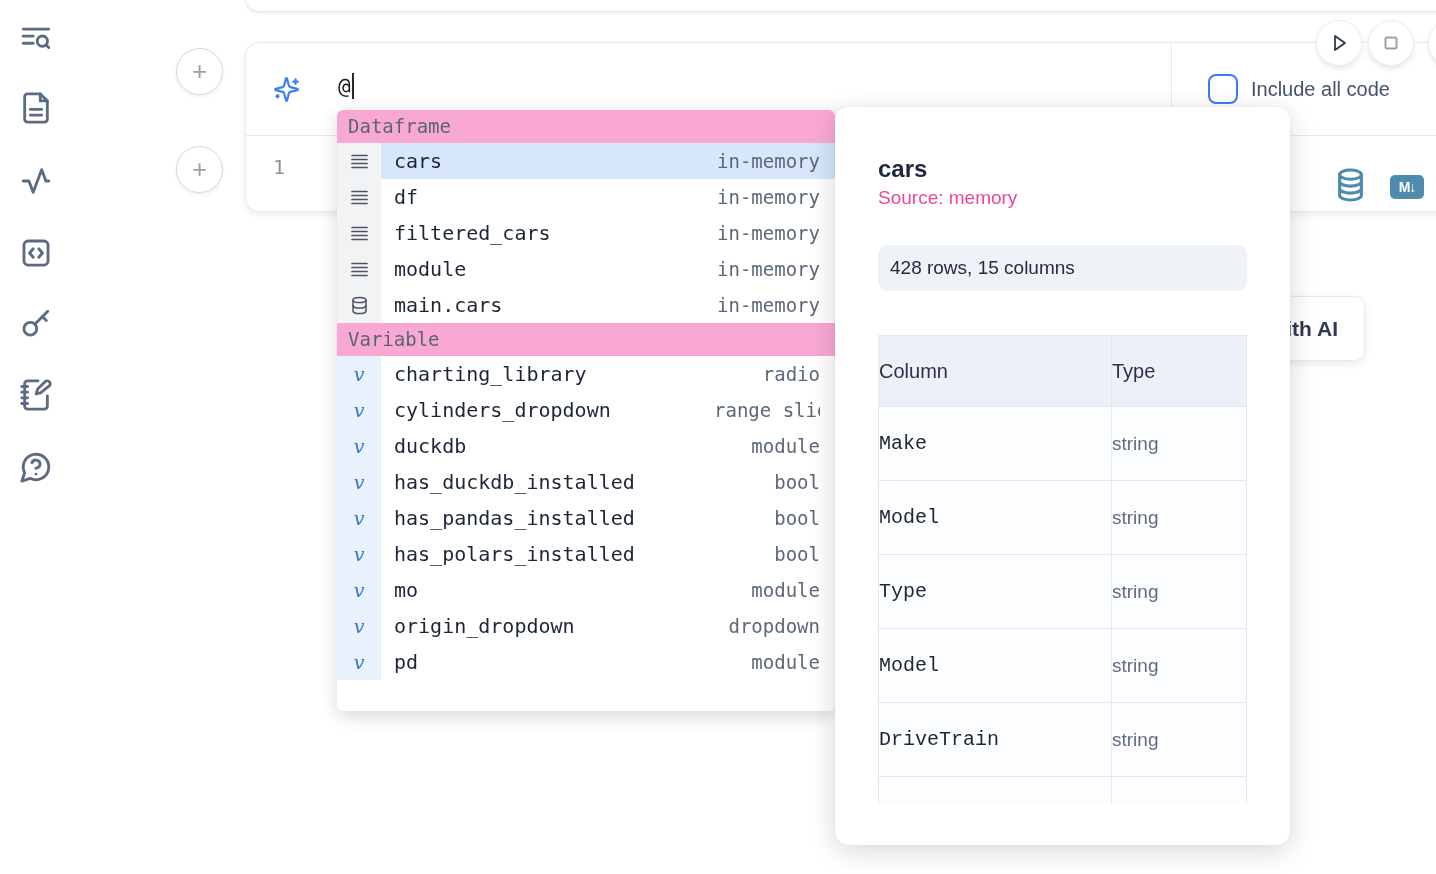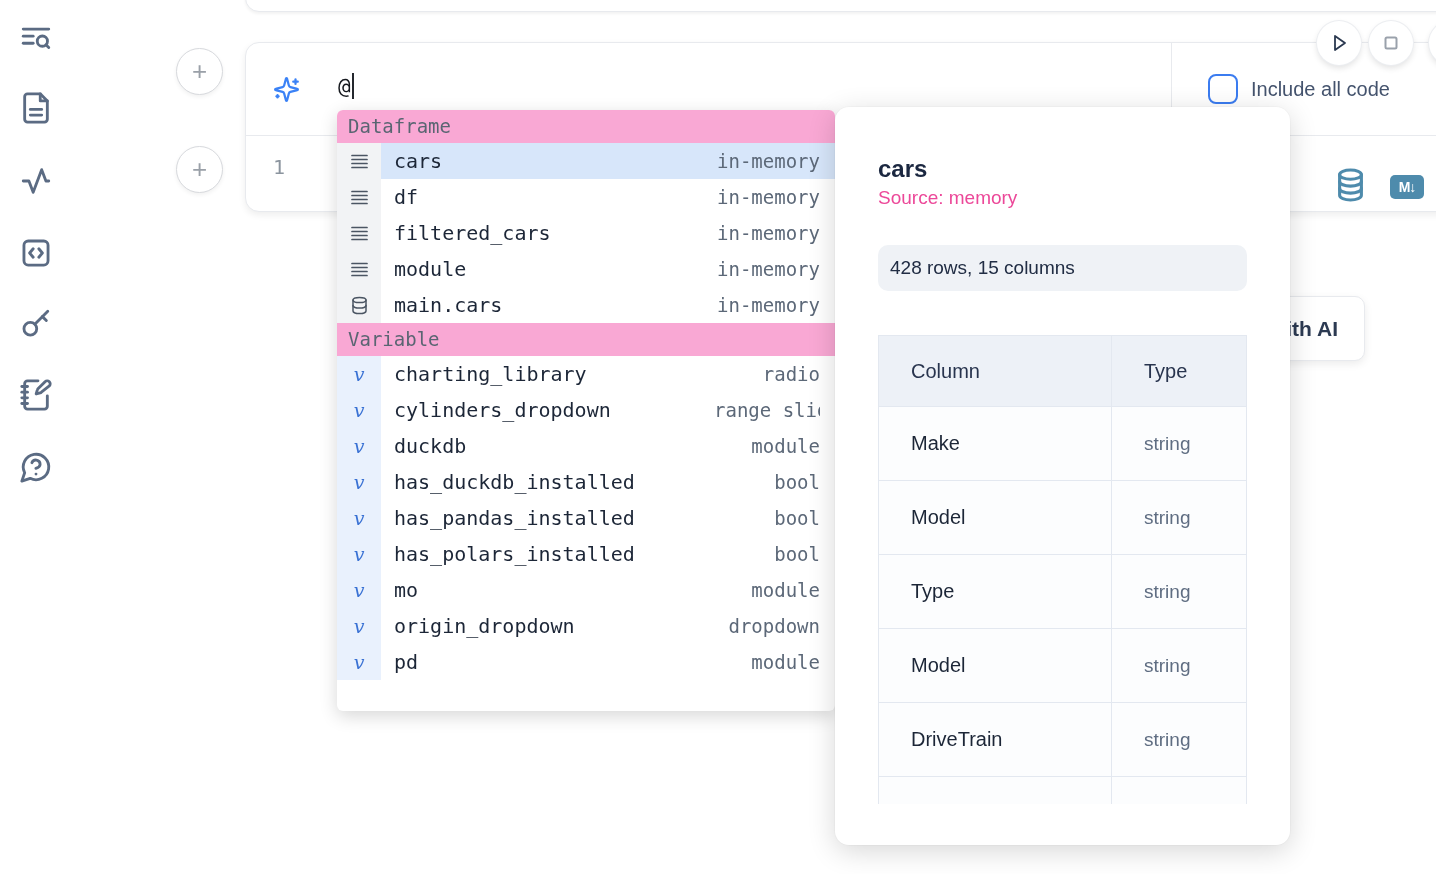--- a/index.html
+++ b/index.html
@@ -74,26 +74,26 @@
   .panel{position:absolute;left:835px;top:107px;width:455px;height:738px;background:#fff;border-radius:14px;
          box-shadow:0 6px 28px rgba(0,0,0,.16),0 0 0 1px rgba(0,0,0,.02);z-index:30;
          padding:0 43px;box-sizing:border-box}
   .p-title{margin:0;padding-top:48px;font-size:24px;font-weight:bold;color:#1b2740}
   .p-source{margin-top:4px;font-size:19px;color:#ec4899}
   .p-badge{margin-top:36px;height:46px;background:#eff2f6;border-radius:10px;display:flex;align-items:center;
            padding-left:12px;font-size:19px;color:#212d44}
   .p-tablewrap{margin-top:44px;height:468px;overflow:hidden;border-left:1px solid #e3e8f0;border-top:1px solid #e3e8f0}
   .t-row{display:flex}
   .t-cell{border-right:1px solid #e3e8f0;border-bottom:1px solid #e3e8f0;box-sizing:border-box;
-          display:flex;align-items:center;padding-left:32px}
+          display:flex;align-items:center;padding-left:0}
   .t-c1{width:233px;flex:none}
   .t-c2{flex:1}
   .t-head .t-cell{height:71px;background:#edf1f7;font-size:20px;color:#28344e}
   .t-body .t-cell{height:74px;background:#fcfdfe}
-  .t-name{font-family:Liberation Sans, sans-serif;font-size:20px;color:#1c2637}
+  .t-name{font-family:Liberation Mono, monospace;font-size:20px;color:#1c2637}
   .t-type{font-size:19px;color:#5f6d82}
 </style>
 </head>
 <body>
 
 <span class="sb-icon" style="top:22px">
   <svg viewBox="0 0 24 24">
       <path d="M21 5H3"></path>
       <path d="M10 10H3"></path>
       <path d="M10 15H3"></path>

